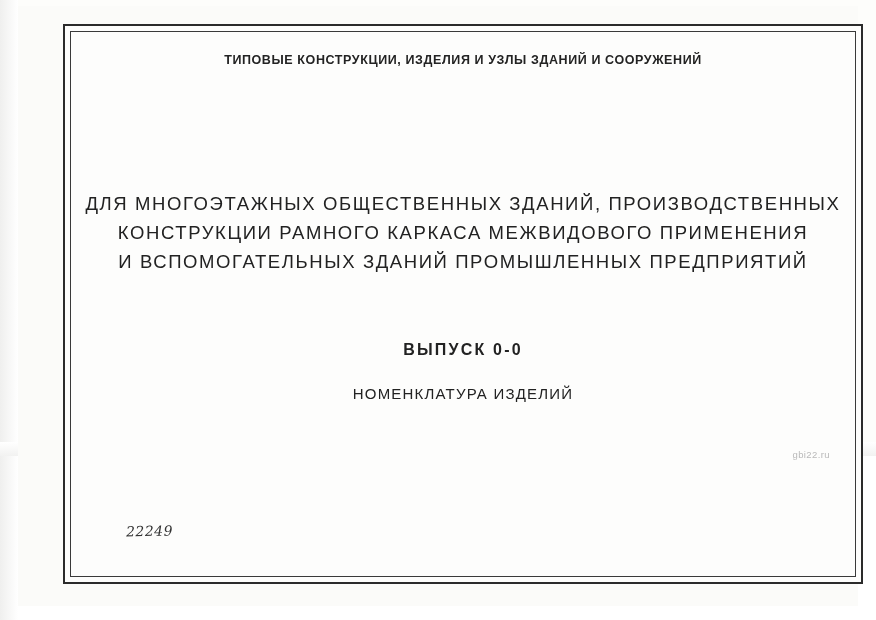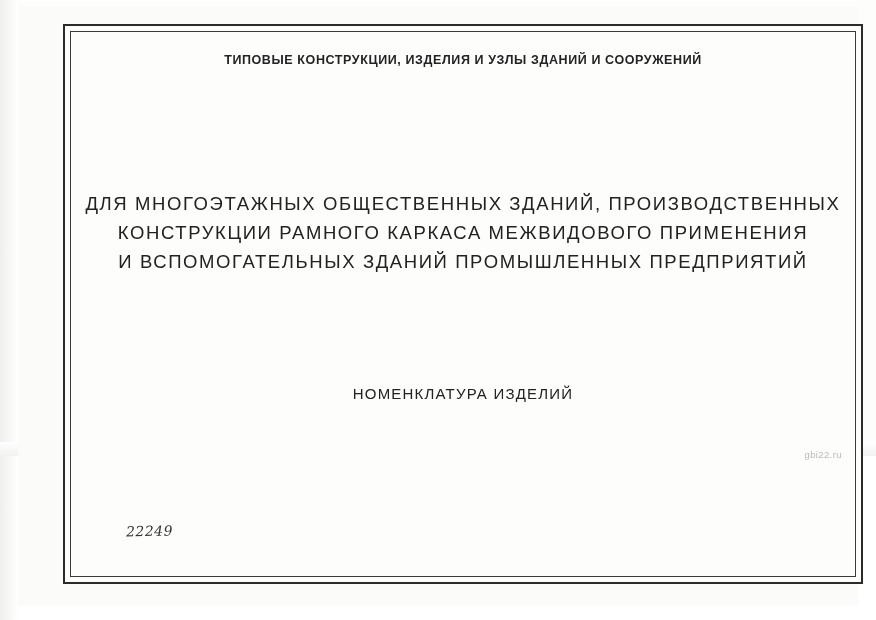--- a/index.html
+++ b/index.html
@@ -146,21 +146,21 @@
     font-size: 14px;
     font-style: italic;
     letter-spacing: 0.5px;
     color: #333333;
     transform: rotate(-1.5deg);
   }
 
   
   #watermark {
     position: absolute;
-    right: 6px;
+    right: 18px;
     top: 418px;
     font-size: 9.5px;
     color: #b9b9b9;
     letter-spacing: 0.4px;
     margin-left: 37px;
   }
 
   
   .edge-shade-left {
     position: absolute;
@@ -192,20 +192,21 @@
 
       <div id="kicker" class="ln">ТИПОВЫЕ КОНСТРУКЦИИ, ИЗДЕЛИЯ И УЗЛЫ ЗДАНИЙ И СООРУЖЕНИЙ</div>
 
 
       <div id="desc">
         <div class="dl">ДЛЯ МНОГОЭТАЖНЫХ ОБЩЕСТВЕННЫХ ЗДАНИЙ, ПРОИЗВОДСТВЕННЫХ</div>
         <div class="dl">КОНСТРУКЦИИ РАМНОГО КАРКАСА МЕЖВИДОВОГО ПРИМЕНЕНИЯ</div>
         <div class="dl">И ВСПОМОГАТЕЛЬНЫХ ЗДАНИЙ ПРОМЫШЛЕННЫХ ПРЕДПРИЯТИЙ</div>
       </div>
 
+      <div id="issue" class="ln">ВЫПУСК 0-0</div>
 
       <div id="subtitle">
         <div class="sl">НОМЕНКЛАТУРА    ИЗДЕЛИЙ</div>
       </div>
 
       <div id="inv-number">22249</div>
 
       <div id="watermark">gbi22.ru</div>
 
     </div>

